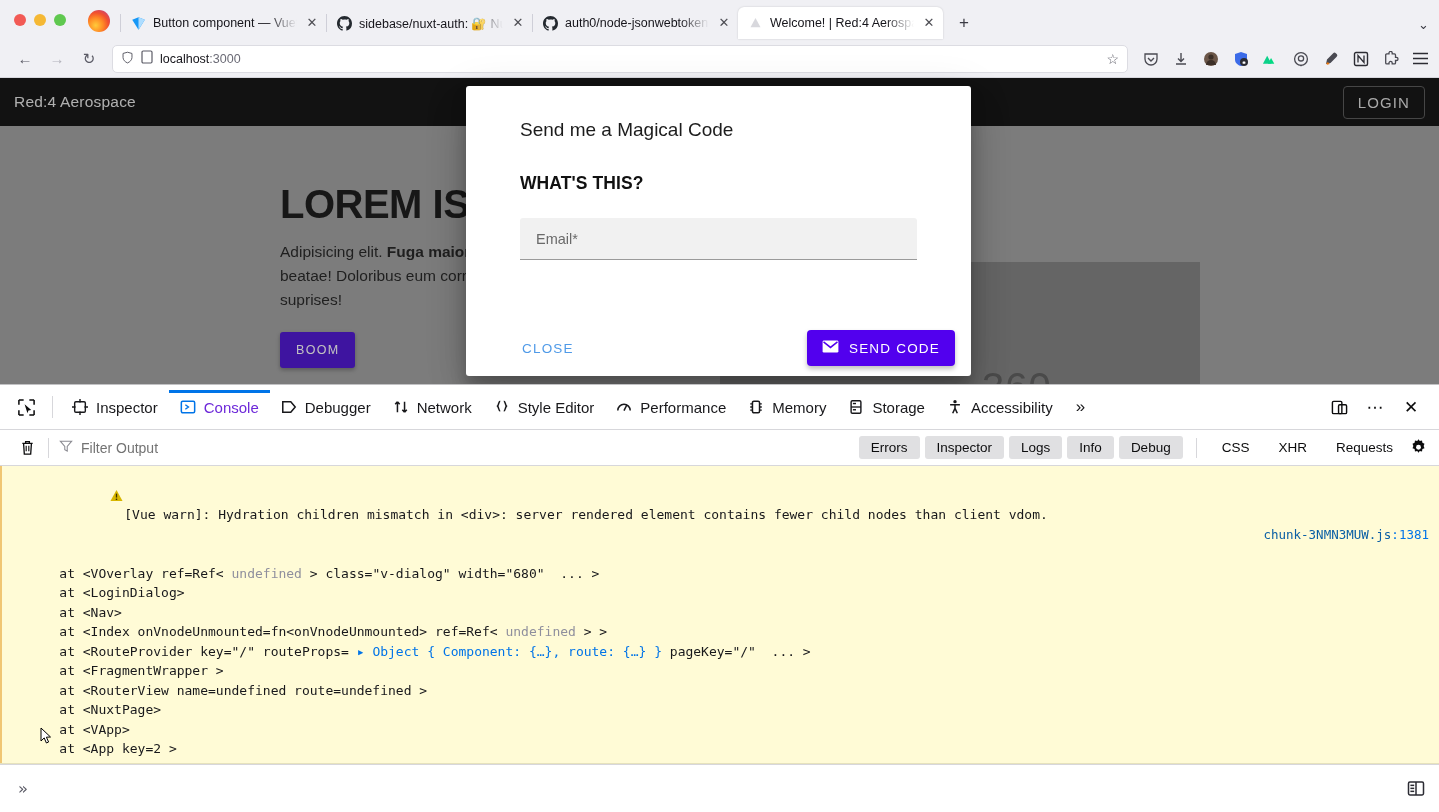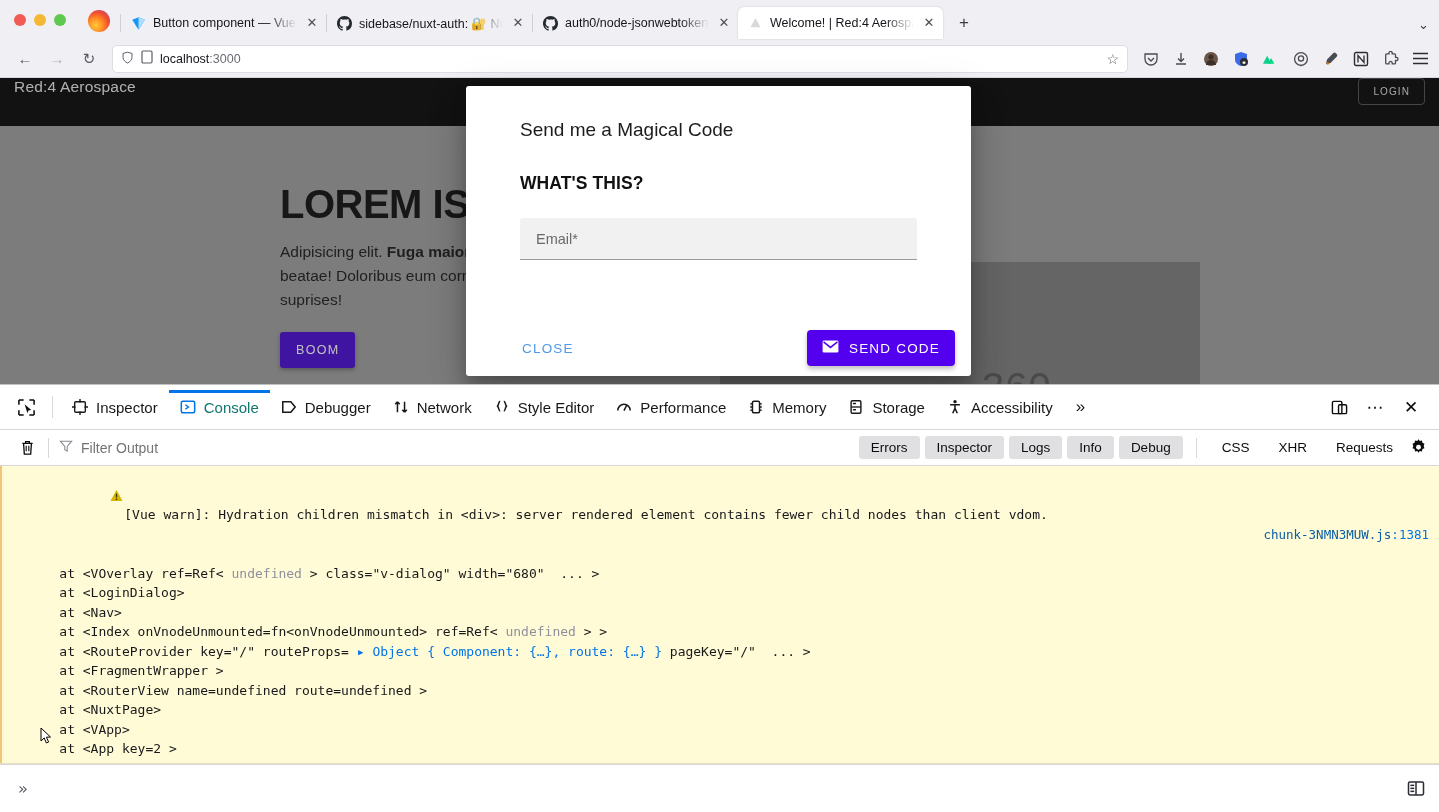--- a/index.html
+++ b/index.html
@@ -123,28 +123,28 @@
   
   #page-viewport {
     position: relative;
     height: 306px;
     overflow: hidden;
     background: #a0a0a0;
   }
   #site-header {
     height: 48px;
     background: #0d0d0d;
-    display: flex; align-items: flex-start;
+    display: flex; align-items: center;
     padding: 0 14px;
     justify-content: space-between;
   }
   #site-brand { color: #e6e6e6; font-size: 15.5px; letter-spacing: .2px; }
   #login-btn {
     border: 1px solid #555; color: #ddd;
-    font-size: 10px; letter-spacing: 1.1px;
+    font-size: 15px; letter-spacing: 1.1px;
     padding: 7px 14px; border-radius: 4px;
   }
   #hero {
     position: relative;
     height: 258px;
     background: #a0a0a0;
   }
   #hero-image-box {
     position: absolute; left: 720px; top: 136px;
     width: 480px; height: 250px;
@@ -247,21 +247,21 @@
     color: #0c0c0d;
   }
   #dt-divider { width: 1px; height: 22px; background: #d7d7db; margin: 0 8px; }
   .dt-tab {
     height: 34px;
     display: flex; align-items: center; gap: 8px;
     padding: 1px 11px;
     font-size: 15px; color: #18181b;
     position: relative;
   }
-  .dt-tab.active { color: #0f766e; }
+  .dt-tab.active { color: #6d28d9; }
   .dt-tab.active::before {
     content: ""; position: absolute; left: 0; right: 0; top: 0;
     height: 3px; background: #0074e8;
   }
   .dt-tab-icon { display: flex; align-items: center; }
   #dt-chevrons { padding: 0 12px; font-size: 17px; color: #18181b; }
   #dt-right { margin-left: auto; display: flex; align-items: center; gap: 4px; padding-right: 12px; }
   .dt-right-btn {
     width: 32px; height: 32px;
     display: flex; align-items: center; justify-content: center;

